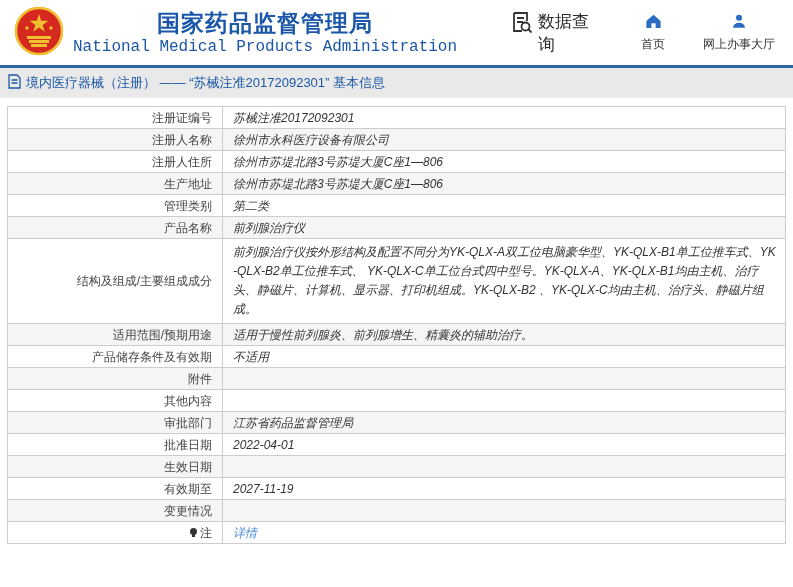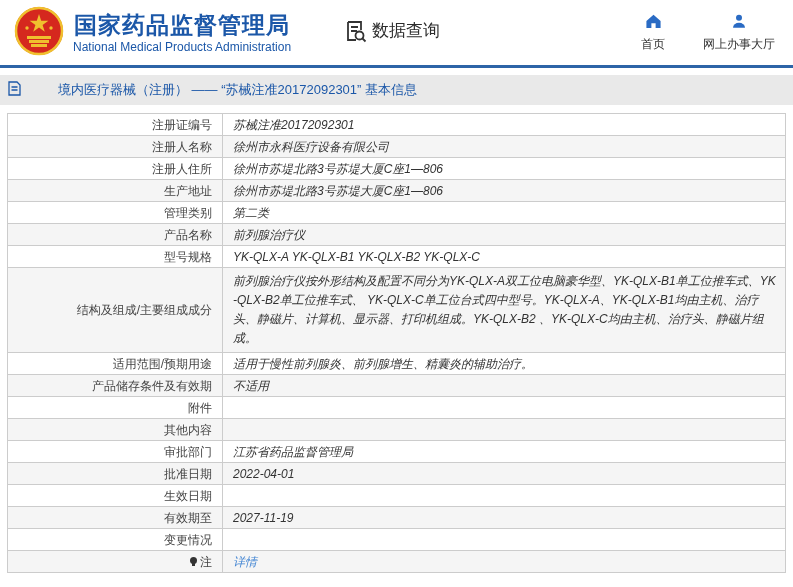--- a/index.html
+++ b/index.html
@@ -19,37 +19,37 @@
     background: #fff;
     padding: 0 18px 0 14px;
   }
   .logo-block { display: flex; align-items: center; cursor: pointer; text-align: center; }
   .logo-text { margin-left: 9px; }
   .org-title {
     color: #1b57a8; font-size: 23px; font-weight: bold;
     letter-spacing: 1px; line-height: 26px; white-space: nowrap;
   }
   .org-subtitle {
-    color: #1b57a8; font-size: 12px; margin-top: 2px; white-space: nowrap;
+    color: #1b57a8; font-size: 16px; margin-top: 2px; white-space: nowrap; font-family: Liberation Mono, monospace;
   }
   .section-block {
     display: flex; align-items: flex-start; margin-left: 52px; cursor: pointer;
   }
   .section-label { font-size: 17px; color: #2b2b2b; margin-left: 5px; }
   .header-spacer { flex: 1; }
   .nav-item {
     display: flex; flex-direction: column; align-items: center;
     margin-left: 38px; cursor: pointer;
   }
   .nav-item .nav-label { font-size: 12px; color: #333; margin-top: 3px; white-space: nowrap; }
 
   
   .breadcrumb {
-    margin-top: 7px; height: 30px; background: #e9e9e9;
-    display: flex; align-items: center; padding-left: 8px; gap: 32px;
+    height: 30px; background: #e9e9e9;
+    display: flex; align-items: center; padding-left: 8px;
   }
   .breadcrumb-text { color: #1b57a8; font-size: 13px; margin-left: 5px; }
 
   
   .table-wrap { margin: 8px 7px 0 7px; }
   table.info-table {
     width: 100%; border-collapse: collapse;
     font-size: 12px; table-layout: fixed;
   }
   table.info-table tr:nth-child(even) { background: #f5f5f5; }
@@ -170,24 +170,20 @@
   </tr>
         <tr>
     <th>管理类别</th>
     <td>第二类</td>
   </tr>
         <tr>
     <th>产品名称</th>
     <td>前列腺治疗仪</td>
   </tr>
         <tr>
-    <th>型号规格</th>
-    <td>YK-QLX-A YK-QLX-B1 YK-QLX-B2 YK-QLX-C</td>
-  </tr>
-        <tr>
     <th>结构及组成/主要组成成分</th>
     <td class="tall">前列腺治疗仪按外形结构及配置不同分为YK-QLX-A双工位电脑豪华型、YK-QLX-B1单工位推车式、YK-QLX-B2单工位推车式、 YK-QLX-C单工位台式四中型号。YK-QLX-A、YK-QLX-B1均由主机、治疗头、静磁片、计算机、显示器、打印机组成。YK-QLX-B2 、YK-QLX-C均由主机、治疗头、静磁片组成。</td>
   </tr>
         <tr>
     <th>适用范围/预期用途</th>
     <td>适用于慢性前列腺炎、前列腺增生、精囊炎的辅助治疗。</td>
   </tr>
         <tr>
     <th>产品储存条件及有效期</th>
     <td>不适用</td>

